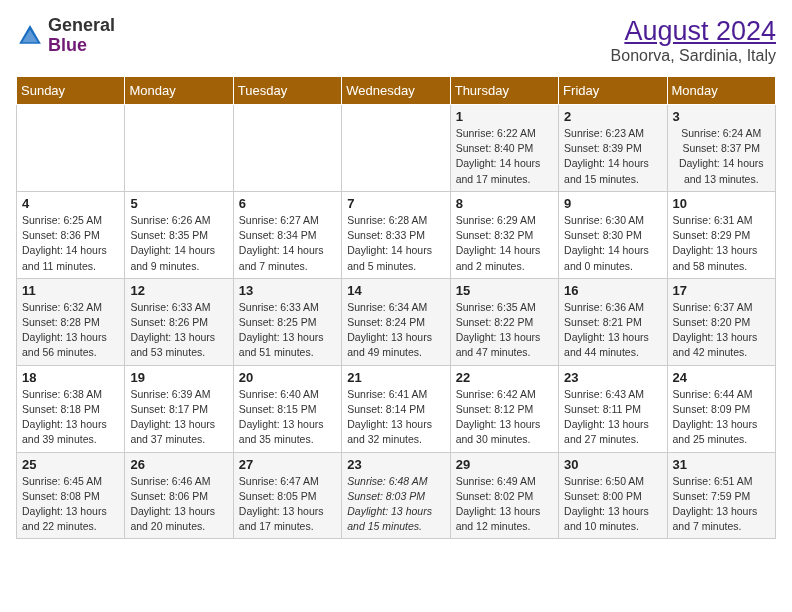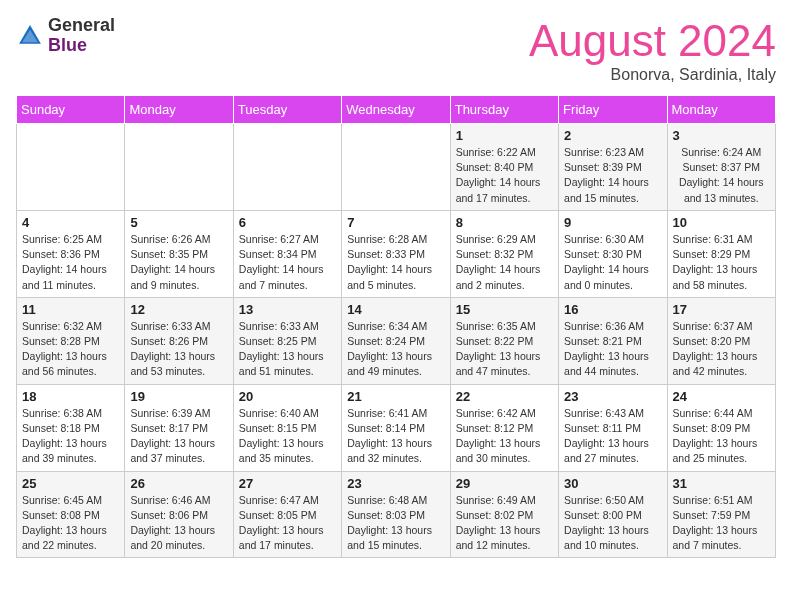--- a/index.html
+++ b/index.html
@@ -29,35 +29,36 @@
     .logo-text span.general { color: #333; }
     .logo-text span.blue { color: #701a75; }
     .logo-icon {
       width: 28px;
       height: 28px;
     }
     .title-block {
       text-align: right;
     }
     .title-block .month-year {
-      font-size: 44px;
+      font-size: 27px;
       font-weight: 300;
-      color: #ec4899;
+      color: #4c1d95;
+      text-decoration: underline;
     }
     .title-block .location {
       font-size: 16px;
       color: #444;
     }
     .calendar {
       width: 100%;
       border-collapse: collapse;
       font-size: 11px;
     }
     .calendar thead th {
-      background: #d946ef;
+      background: #a16207;
       color: #fff;
       padding: 6px 4px;
       text-align: left;
       font-size: 13px;
       font-weight: normal;
       border: 1px solid #fff;
     }
     .calendar tbody td {
       vertical-align: top;
       border: 1px solid #ccc;
@@ -291,21 +292,21 @@
 Daylight: 13 hours and 20 minutes.</div>
         </td>
         <td>
           <span class="day-num">27</span>
           <div class="day-detail" style="white-space: pre-line;">Sunrise: 6:47 AM
 Sunset: 8:05 PM
 Daylight: 13 hours and 17 minutes.</div>
         </td>
         <td>
           <span class="day-num">23</span>
-          <div class="day-detail" style="white-space: pre-line;">Sunrise: 6:48 AM
+          <div class="day-detail" style="white-space: pre-line; font-style: italic;">Sunrise: 6:48 AM
 Sunset: 8:03 PM
 Daylight: 13 hours and 15 minutes.</div>
         </td>
         <td>
           <span class="day-num">29</span>
           <div class="day-detail" style="white-space: pre-line;">Sunrise: 6:49 AM
 Sunset: 8:02 PM
 Daylight: 13 hours and 12 minutes.</div>
         </td>
         <td>

